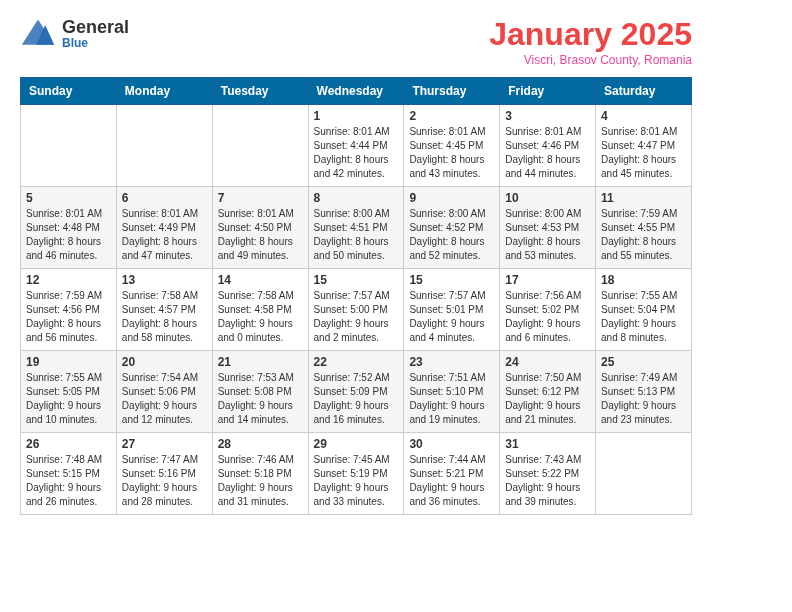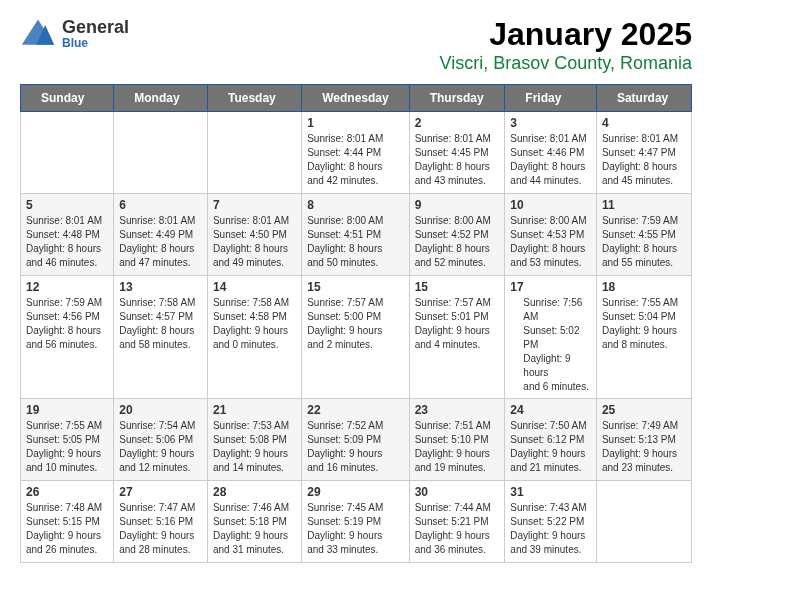--- a/index.html
+++ b/index.html
@@ -42,39 +42,39 @@
     .logo-icon {
       width: 36px;
       height: 36px;
     }
     .title-block {
       text-align: right;
     }
     .title-block h1 {
       font-size: 32px;
       font-weight: bold;
-      color: #000000;
+      color: #ef4444;
     }
     .title-block h2 {
-      font-size: 18px;
+      font-size: 12px;
       font-weight: normal;
-      color: #15803d;
+      color: #ec4899;
       text-align: right;
     }
     .calendar {
       width: 100%;
       border-collapse: collapse;
       border: 1px solid #ccc;
     }
     .calendar th {
-      background: #737373;
+      background: #0369a1;
       color: #fff;
       font-size: 12px;
       font-weight: bold;
-      padding: 6px 20px;
+      padding: 6px 8px;
       text-align: left;
       border: 1px solid #1e5a9a;
     }
     .calendar td {
       width: calc(100% / 7);
       vertical-align: top;
       border: 1px solid #ccc;
       padding: 4px 5px;
       font-size: 10px;
       color: #333;
@@ -248,21 +248,21 @@
           </td>
           <td>
             <span class="day-number">15</span>
             <div class="day-info" style="white-space: pre-line;">Sunrise: 7:57 AM
 Sunset: 5:01 PM
 Daylight: 9 hours
 and 4 minutes.</div>
           </td>
           <td>
             <span class="day-number">17</span>
-            <div class="day-info" style="white-space: pre-line; margin-left: 13px;">Sunrise: 7:56 AM
+            <div class="day-info" style="white-space: pre-line;">Sunrise: 7:56 AM
 Sunset: 5:02 PM
 Daylight: 9 hours
 and 6 minutes.</div>
           </td>
           <td>
             <span class="day-number">18</span>
             <div class="day-info" style="white-space: pre-line;">Sunrise: 7:55 AM
 Sunset: 5:04 PM
 Daylight: 9 hours
 and 8 minutes.</div>

